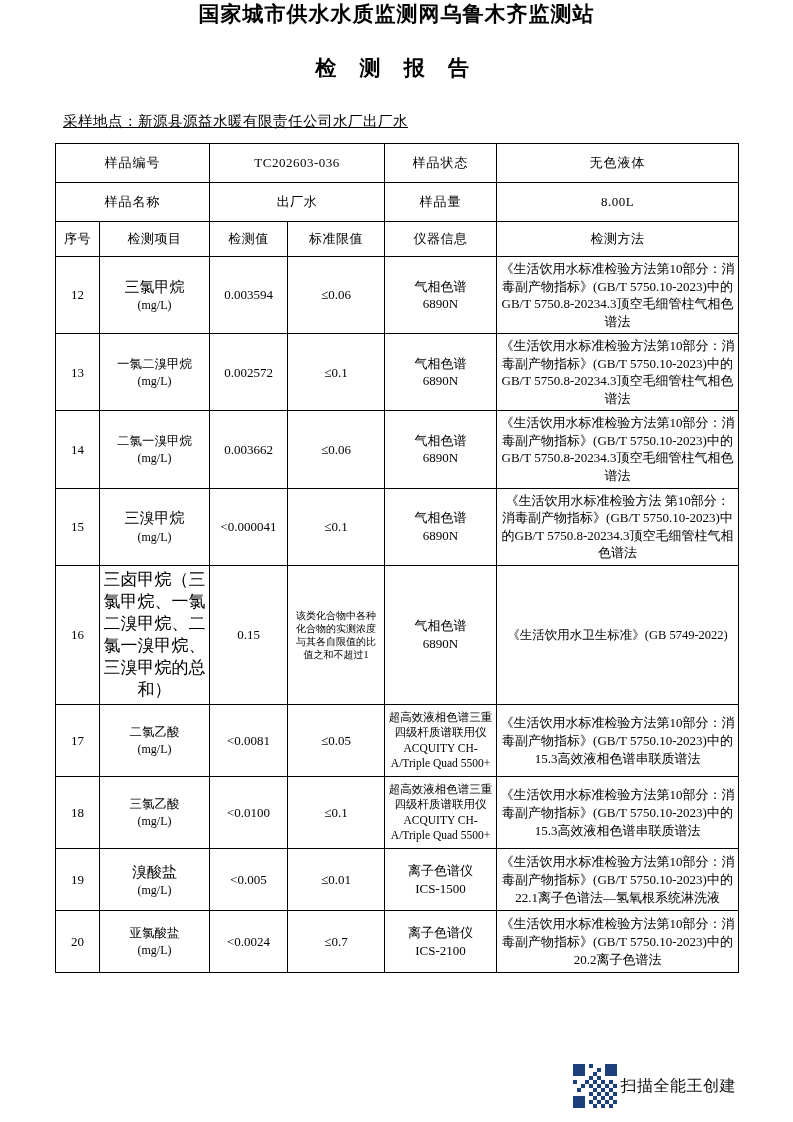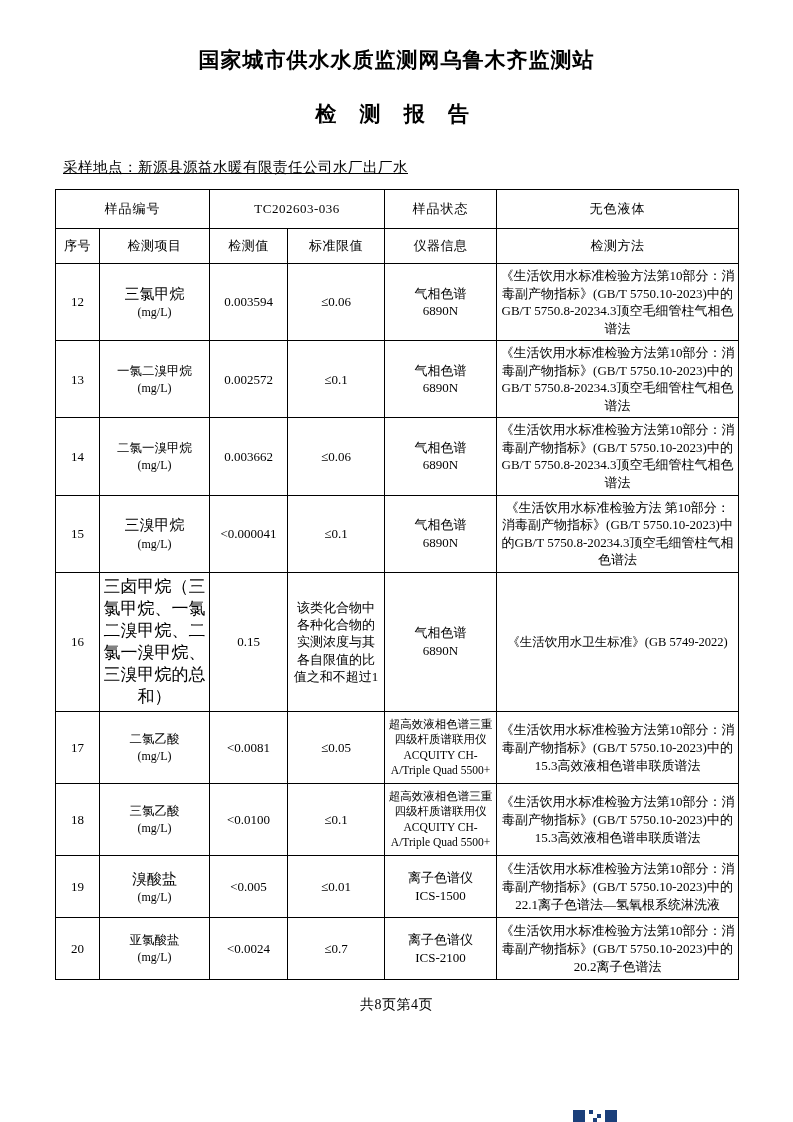--- a/index.html
+++ b/index.html
@@ -20,21 +20,20 @@
     height: 1122px;
     position: relative;
     box-sizing: border-box;
     padding: 0 55px;
   }
   .doc-title {
     text-align: center;
     font-size: 21px;
     font-weight: bold;
     letter-spacing: 1px;
-    margin-top: 46px;
     font-family: "Liberation Serif", "DejaVu Serif", serif;
   }
   .doc-subtitle {
     text-align: center;
     font-size: 21px;
     font-weight: bold;
     letter-spacing: 9px;
     margin-top: 26px;
   }
   .sample-line {
@@ -91,21 +90,21 @@
     font-size: 12px;
   }
   .val-cell {
     font-size: 13px;
     font-family: "Liberation Serif", "DejaVu Serif", serif;
   }
   .limit-cell {
     font-size: 13px;
   }
   .limit-cell.wrapped {
-    font-size: 13px;
+    font-size: 10px;
     line-height: 1.32;
     text-align: center;
     padding: 22px 4px;
   }
   .instr-cell {
     font-size: 12.5px;
     line-height: 1.4;
   }
   .instr-cell.small {
     font-size: 11.5px;
@@ -165,20 +164,26 @@
       <col style="width:242px">
     </colgroup>
     <tbody>
       <tr>
         <td class="hdr-cell" colspan="2">样品编号</td>
         <td class="hdr-val" colspan="2">TC202603-036</td>
         <td class="hdr-cell">样品状态</td>
         <td class="hdr-cell">无色液体</td>
       </tr>
       <tr>
+        <td class="hdr-cell" colspan="2">样品名称</td>
+        <td class="hdr-val" colspan="2">出厂水</td>
+        <td class="hdr-cell">样品量</td>
+        <td class="hdr-val">8.00L</td>
+      </tr>
+      <tr>
         <td class="col-hdr">序号</td>
         <td class="col-hdr">检测项目</td>
         <td class="col-hdr">检测值</td>
         <td class="col-hdr">标准限值</td>
         <td class="col-hdr">仪器信息</td>
         <td class="col-hdr">检测方法</td>
       </tr>
 
       <tr style="height:60px">
         <td class="val-cell">12</td>
@@ -289,21 +294,20 @@
         </td>
         <td class="val-cell">&lt;0.0024</td>
         <td class="limit-cell">≤0.7</td>
         <td class="instr-cell" style="white-space:pre-line">离子色谱仪
 ICS-2100</td>
         <td class="method-cell">《生活饮用水标准检验方法第10部分：消毒副产物指标》(GB/T 5750.10-2023)中的20.2离子色谱法</td>
       </tr>
     </tbody>
   </table>
 
-  <div class="footer-page">共8页第4页</div>
 
   <div class="stamp-area">
     <svg class="qr" viewBox="0 0 11 11" shape-rendering="crispEdges">
       <rect width="11" height="11" fill="#ffffff"></rect>
       <g fill="#1b3f7a">
         <rect x="0" y="0" width="3" height="1"></rect>
           <rect x="0" y="0" width="1" height="3"></rect>
         <rect x="2" y="0" width="1" height="3"></rect>
           <rect x="0" y="2" width="3" height="1"></rect>
         <rect x="1" y="1" width="1" height="1"></rect>

